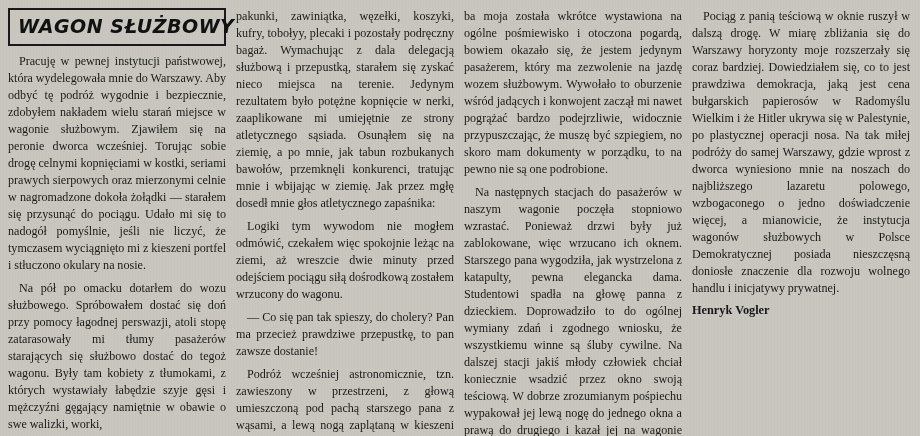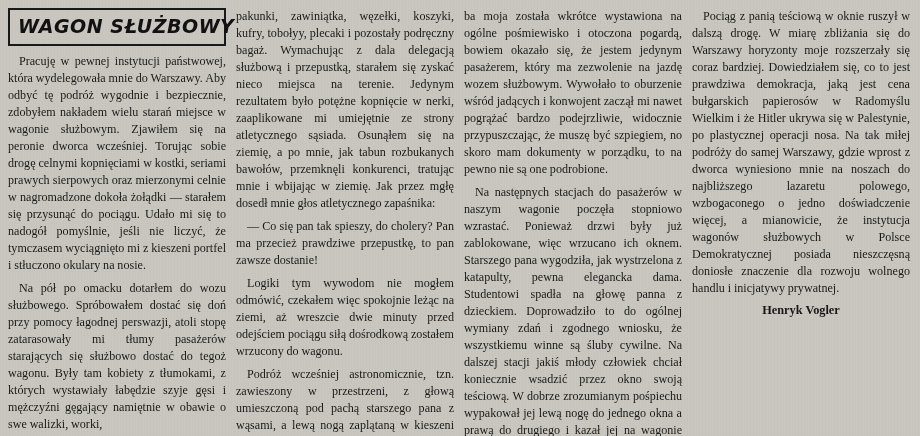--- a/index.html
+++ b/index.html
@@ -70,43 +70,43 @@
     -webkit-hyphens: auto;
     word-spacing: -0.2px;
   }
   p.body.cont { text-indent: 0; }
   p.body + p.body { margin-top: 6px; }
 
   .sign {
     margin-top: 6px;
     font-size: 12.3px;
     font-weight: bold;
-    text-align: center;
+    text-align: left;
     color: #1a1a1a;
     font-family: "Liberation Serif", serif;
   }
 </style>
 </head>
 <body>
 
 <div id="page">
   <div class="cols">
 
     <div class="col">
       <div class="title-box">
         <div class="title">WAGON SŁUŻBOWY</div>
       </div>
       <p class="body">Pracuję w pewnej instytucji państwowej, która wydelegowała mnie do Warszawy. Aby odbyć tę podróż wygodnie i bezpiecznie, zdobyłem nakładem wielu starań miejsce w wagonie służbowym. Zjawiłem się na peronie dworca wcześniej. Torując sobie drogę celnymi kopnięciami w kostki, seriami prawych sierpowych oraz mierzonymi celnie w nagromadzone dokoła żołądki — starałem się przysunąć do pociągu. Udało mi się to nadogół pomyślnie, jeśli nie liczyć, że tymczasem wyciągnięto mi z kieszeni portfel i stłuczono okulary na nosie.</p>
       <p class="body">Na pół po omacku dotarłem do wozu służbowego. Spróbowałem dostać się doń przy pomocy łagodnej perswazji, atoli stopę zatarasowały mi tłumy pasażerów starających się służbowo dostać do tegoż wagonu. Były tam kobiety z tłumokami, z których wystawiały łabędzie szyje gęsi i mężczyźni gęgający namiętnie w obawie o swe walizki, worki,</p>
     </div>
 
     <div class="col">
       <p class="body cont">pakunki, zawiniątka, węzełki, koszyki, kufry, tobołyy, plecaki i pozostały podręczny bagaż. Wymachując z dala delegacją służbową i przepustką, starałem się zyskać nieco miejsca na terenie. Jedynym rezultatem było potężne kopnięcie w nerki, zaaplikowane mi umiejętnie ze strony atletycznego sąsiada. Osunąłem się na ziemię, a po mnie, jak tabun rozbukanych bawołów, przemknęli konkurenci, tratując mnie i wbijając w ziemię. Jak przez mgłę dosedł mnie głos atletycznego zapaśnika:</p>
+      <p class="body">Logiki tym wywodom nie mogłem odmówić, czekałem więc spokojnie leżąc na ziemi, aż wreszcie dwie minuty przed odejściem pociągu siłą dośrodkową zostałem wrzucony do wagonu.</p>
       <p class="body">— Co się pan tak spieszy, do cholery? Pan ma przecież prawdziwe przepustkę, to pan zawsze dostanie!</p>
-      <p class="body">Logiki tym wywodom nie mogłem odmówić, czekałem więc spokojnie leżąc na ziemi, aż wreszcie dwie minuty przed odejściem pociągu siłą dośrodkową zostałem wrzucony do wagonu.</p>
       <p class="body">Podróż wcześniej astronomicznie, tzn. zawieszony w przestrzeni, z głową umieszczoną pod pachą starszego pana z wąsami, a lewą nogą zaplątaną w kieszeni młodego studenta Uniwersytetu. Poza tym oso-</p>
     </div>
 
     <div class="col">
       <p class="body cont">ba moja została wkrótce wystawiona na ogólne pośmiewisko i otoczona pogardą, bowiem okazało się, że jestem jedynym pasażerem, który ma zezwolenie na jazdę wozem służbowym. Wywołało to oburzenie wśród jadących i konwojent zaczął mi nawet pogrążać bardzo podejrzliwie, widocznie przypuszczając, że muszę być szpiegiem, no skoro mam dokumenty w porządku, to na pewno nie są one podrobione.</p>
       <p class="body">Na następnych stacjach do pasażerów w naszym wagonie poczęła stopniowo wzrastać. Ponieważ drzwi były już zablokowane, więc wrzucano ich oknem. Starszego pana wygodziła, jak wystrzelona z katapulty, pewna elegancka dama. Studentowi spadła na głowę panna z dzieckiem. Doprowadziło to do ogólnej wymiany zdań i zgodnego wniosku, że wszystkiemu winne są śluby cywilne. Na dalszej stacji jakiś młody człowiek chciał koniecznie wsadzić przez okno swoją teściową. W dobrze zrozumianym pośpiechu wypakował jej lewą nogę do jednego okna a prawą do drugiego i kazał jej na wagonie ciągnąć. Część pasażerów ciągnęła jedną nogę, część</p>
     </div>
 
     <div class="col">
       <p class="body">Pociąg z panią teściową w oknie ruszył w dalszą drogę. W miarę zbliżania się do Warszawy horyzonty moje rozszerzały się coraz bardziej. Dowiedziałem się, co to jest prawdziwa demokracja, jaką jest cena bułgarskich papierosów w Radomyślu Wielkim i że Hitler ukrywa się w Palestynie, po plastycznej operacji nosa. Na tak miłej podróży do samej Warszawy, gdzie wprost z dworca wyniesiono mnie na noszach do najbliższego lazaretu polowego, wzbogaconego o jedno doświadczenie więcej, a mianowicie, że instytucja wagonów służbowych w Polsce Demokratycznej posiada nieszczęsną doniosłe znaczenie dla rozwoju wolnego handlu i inicjatywy prywatnej.</p>

